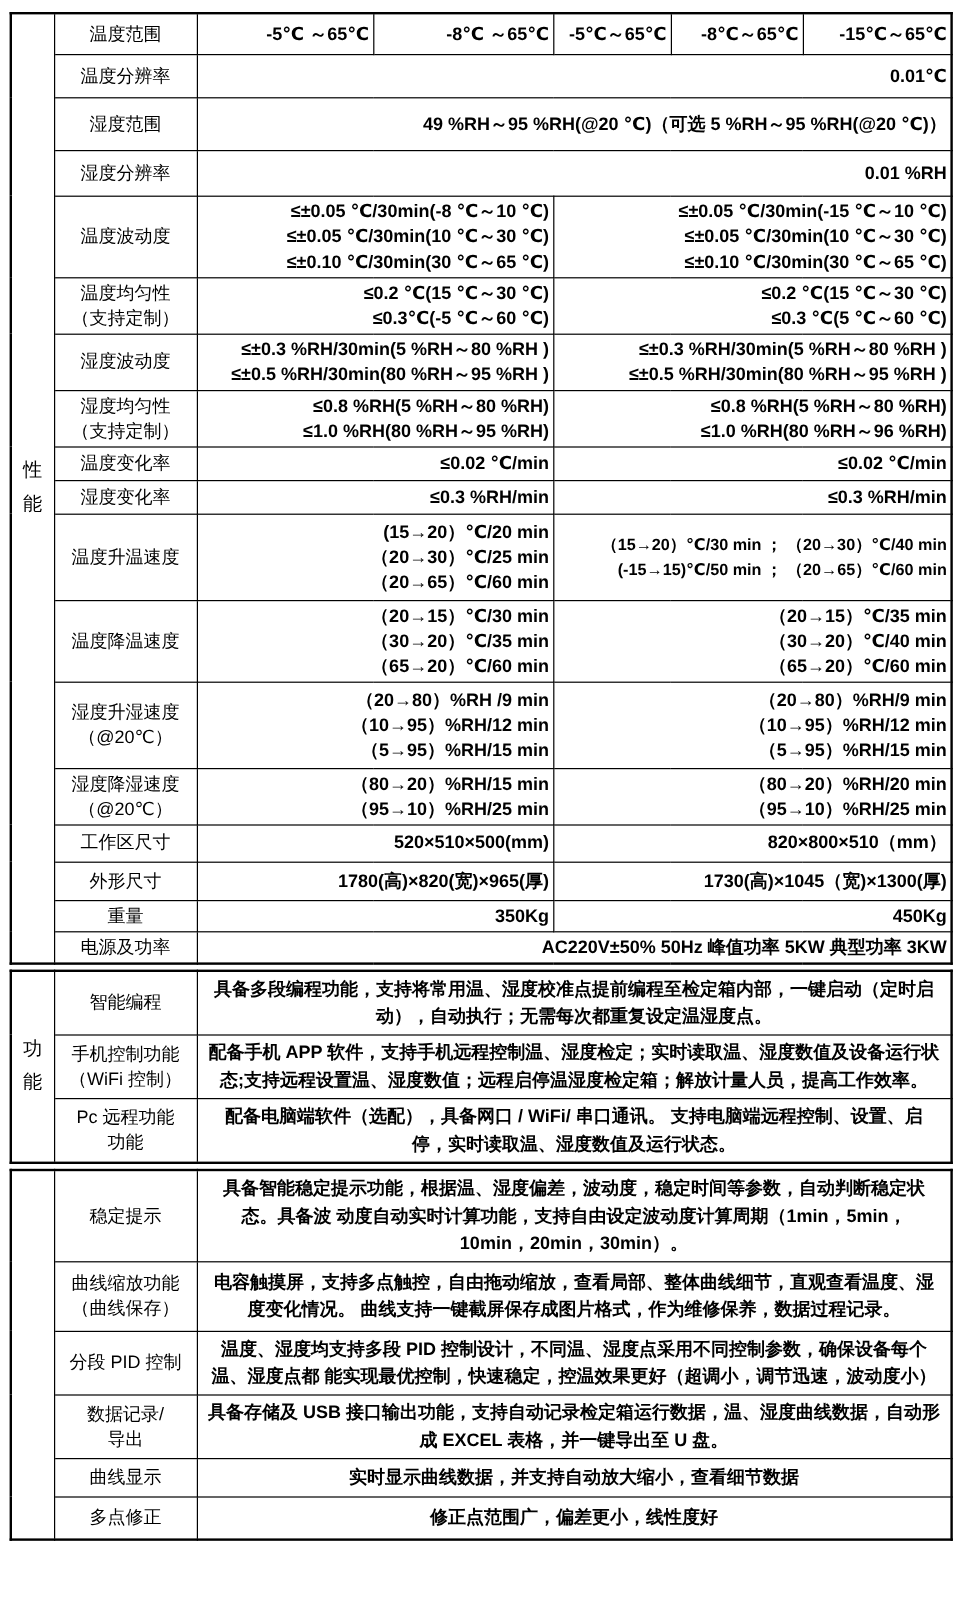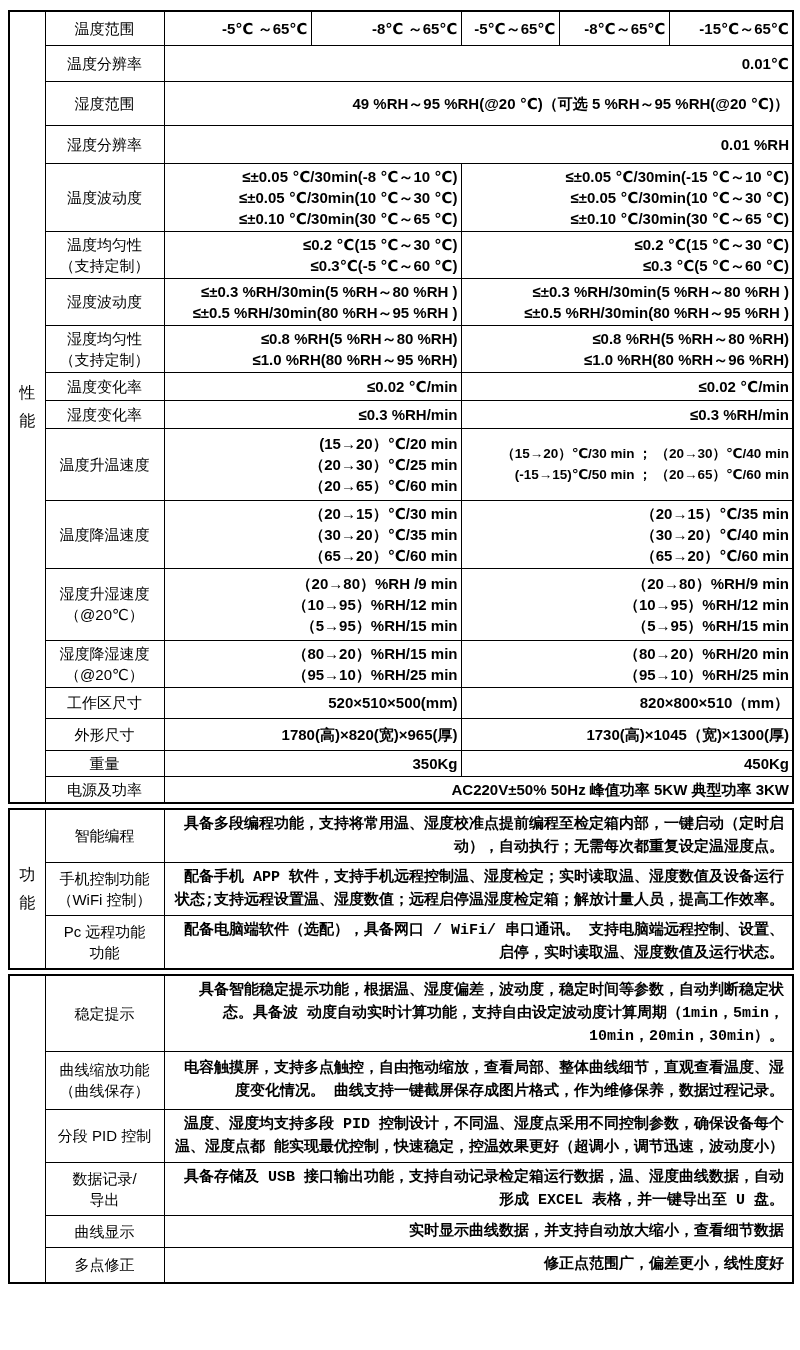--- a/index.html
+++ b/index.html
@@ -60,26 +60,25 @@
   .value-cell {
     text-align: right;
     font-weight: bold;
     font-size: 15px;
     white-space: pre-line;
     line-height: 21px;
     padding: 2px 3px;
   }
   .value-cell.fs13 { font-size: 13.5px; }
   .desc-cell {
-    text-align: right;
+    text-align: center;
     font-weight: bold;
     font-size: 15px;
     line-height: 23px;
     padding: 3px 8px;
-    font-family: Liberation Mono, monospace;
   }
   .gap6 { margin-bottom: 6px; }
 </style>
 </head>
 <body>
 
 <div class="page">
 
 
 

